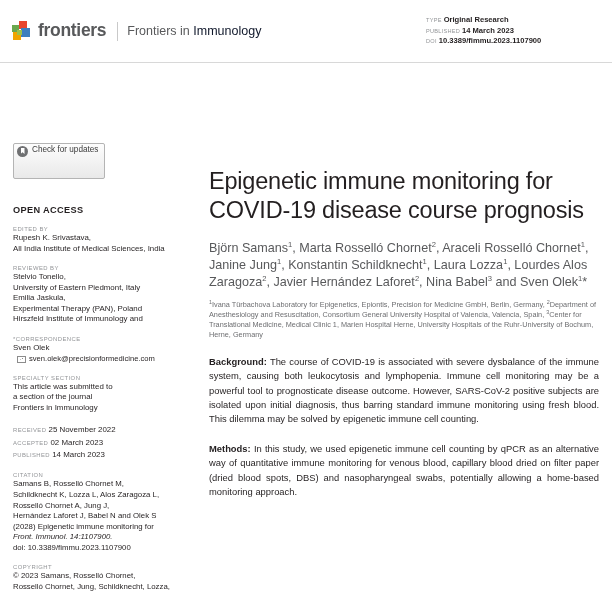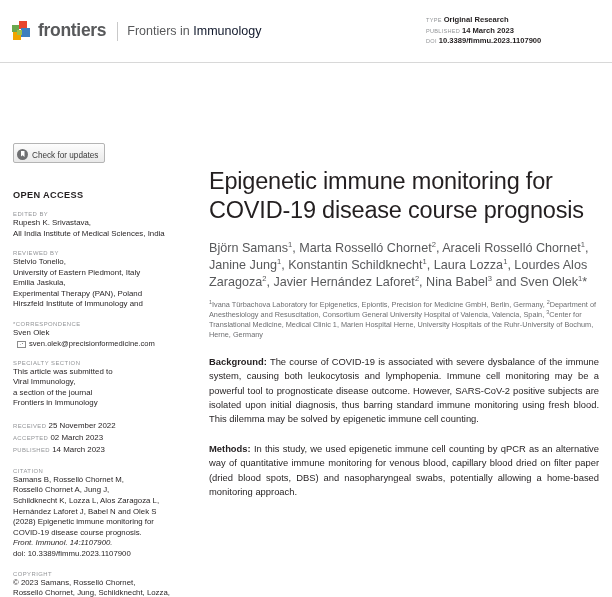--- a/index.html
+++ b/index.html
@@ -105,25 +105,25 @@
 
   
   .left-col {
     position: absolute;
     left: 13px;
     top: 143px;
     width: 176px;
   }
   .updates-badge {
     display: inline-flex;
-    align-items: flex-end;
+    align-items: flex-start;
     border: 1px solid #b4b4b4;
     border-radius: 2px;
     background: linear-gradient(to bottom, #fdfdfd, #e9e9e9);
-    padding: 2px 6px 2px 3px;
+    padding: 2px 6px 18px 3px;
     height: 14px;
     box-sizing: content-box;
   }
   .updates-badge .cfu-icon {
     width: 11px;
     height: 11px;
     border-radius: 50%;
     background: #6f7072;
     margin-right: 4px;
     position: relative;
@@ -327,21 +327,20 @@
     <div class="meta-line">Sven Olek</div>
     <div class="email-row">
       <span class="env-icon"></span>
       <span class="email-text">sven.olek@precisionformedicine.com</span>
     </div>
   </div>
 
   <div class="meta-block">
     <div class="meta-label">SPECIALTY SECTION</div>
     <div class="meta-line">This article was submitted to</div>
-    <div class="meta-line">Viral Immunology,</div>
     <div class="meta-line">a section of the journal</div>
     <div class="meta-line">Frontiers in Immunology</div>
   </div>
 
   <div class="meta-block">
     <div class="meta-inline">
       <span class="k">RECEIVED</span>
       <span>25 November 2022</span>
     </div>
     <div class="meta-inline">
@@ -350,25 +349,24 @@
     </div>
     <div class="meta-inline">
       <span class="k">PUBLISHED</span>
       <span>14 March 2023</span>
     </div>
   </div>
 
   <div class="meta-block">
     <div class="meta-label">CITATION</div>
     <div class="cit-line">Samans B, Rosselló Chornet M,</div>
+    <div class="cit-line">Schildknecht K, Lozza L, Alos Zaragoza L,</div>
     <div class="cit-line">Rosselló Chornet A, Jung J,</div>
-    <div class="cit-line">Schildknecht K, Lozza L, Alos Zaragoza L,</div>
     <div class="cit-line">Hernández Laforet J, Babel N and Olek S</div>
     <div class="cit-line">(2028) Epigenetic immune monitoring for</div>
-    <div class="cit-line">COVID-19 disease course prognosis.</div>
     <div class="cit-line italic">Front. Immunol. 14:1107900.</div>
     <div class="cit-line">doi: 10.3389/fimmu.2023.1107900</div>
   </div>
 
   <div class="meta-block">
     <div class="meta-label">COPYRIGHT</div>
     <div class="cit-line">© 2023 Samans, Rosselló Chornet,</div>
     <div class="cit-line">Rosselló Chornet, Jung, Schildknecht, Lozza,</div>
 
   </div>

